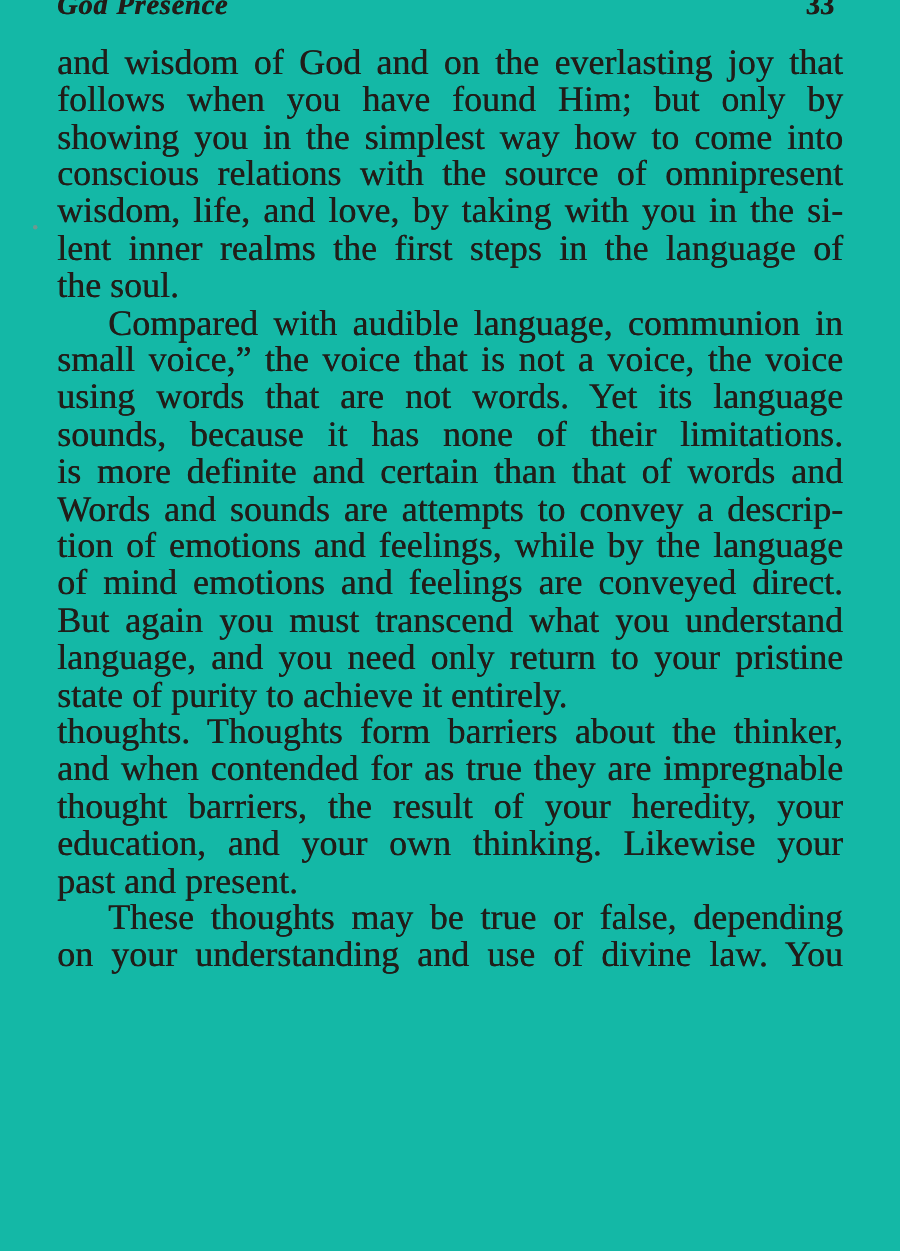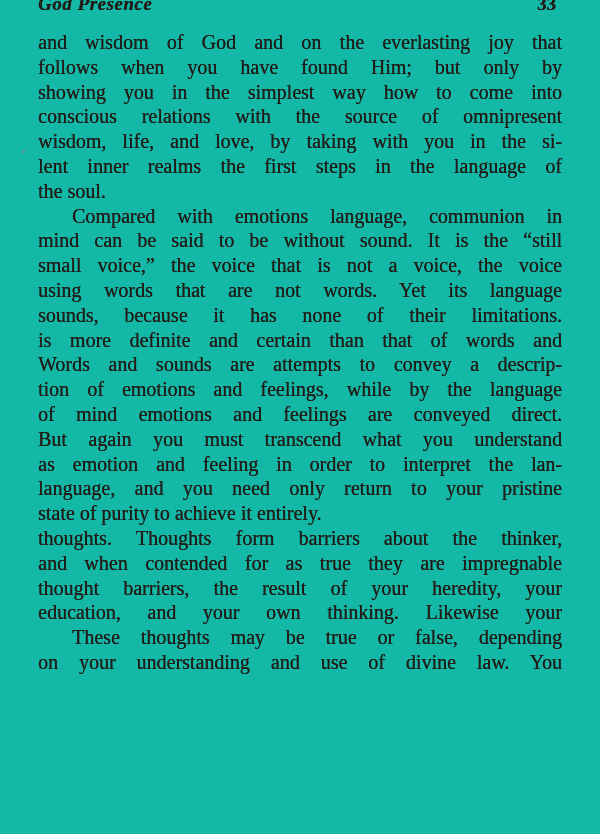--- a/index.html
+++ b/index.html
@@ -36,21 +36,21 @@
     font-size: 19px;
     font-weight: bold;
     text-shadow: 0.3px 0 0 currentColor;
   }
   
   .body-text {
     position: absolute;
     top: 30px;
     left: 38px;
     width: 524px;
-    font-size: 20px;
+    font-size: 24px;
     line-height: 24.8px;
     text-shadow: 0.25px 0 0 currentColor;
   }
   .para {
     margin: 0;
   }
   .line {
     text-align: justify;
     text-align-last: justify;
     white-space: normal;
@@ -87,39 +87,38 @@
       <div class="para">
         <div class="line first">and wisdom of God and on the everlasting joy that</div>
         <div class="line">follows when you have found Him; but only by</div>
         <div class="line">showing you in the simplest way how to come into</div>
         <div class="line">conscious relations with the source of omnipresent</div>
         <div class="line">wisdom, life, and love, by taking with you in the si-</div>
         <div class="line">lent inner realms the first steps in the language of</div>
         <div class="line last">the soul.</div>
       </div>
       <div class="para indent">
-        <div class="line first">Compared with emotions language, communion in</div>
-        <div class="line">mind can be said to be without sound. It is the “still</div>
+        <div class="line first">Compared with audible language, communion in</div>
         <div class="line">small voice,” the voice that is not a voice, the voice</div>
         <div class="line">using words that are not words. Yet its language</div>
         <div class="line">sounds, because it has none of their limitations.</div>
         <div class="line">is more definite and certain than that of words and</div>
         <div class="line">Words and sounds are attempts to convey a descrip-</div>
         <div class="line">tion of emotions and feelings, while by the language</div>
         <div class="line">of mind emotions and feelings are conveyed direct.</div>
         <div class="line">But again you must transcend what you understand</div>
-        <div class="line">as emotion and feeling in order to interpret the lan-</div>
         <div class="line">language, and you need only return to your pristine</div>
         <div class="line last">state of purity to achieve it entirely.</div>
       </div>
       <div class="para indent">
         <div class="line">thoughts. Thoughts form barriers about the thinker,</div>
         <div class="line">and when contended for as true they are impregnable</div>
         <div class="line">thought barriers, the result of your heredity, your</div>
         <div class="line">education, and your own thinking. Likewise your</div>
+        <div class="line last">past and present.</div>
       </div>
       <div class="para indent">
         <div class="line first">These thoughts may be true or false, depending</div>
         <div class="line">on your understanding and use of divine law. You</div>
       </div>
     </div>
 
   <div class="speck"></div>
 
 </div>

